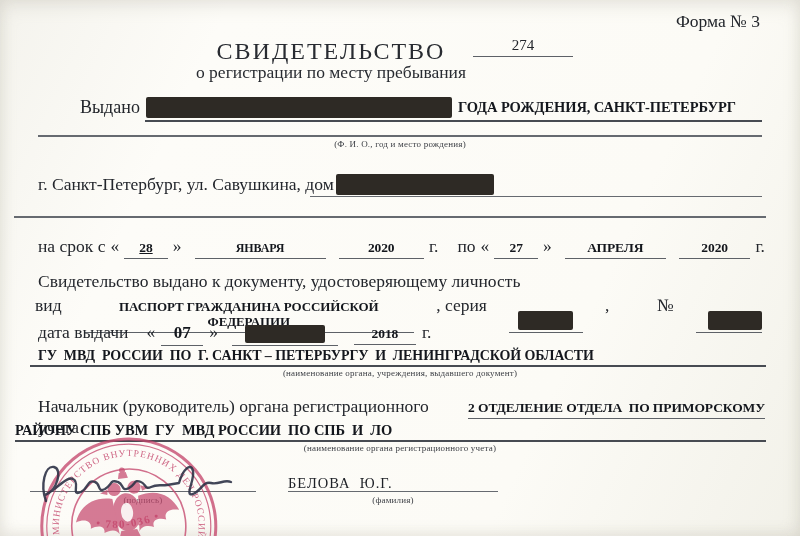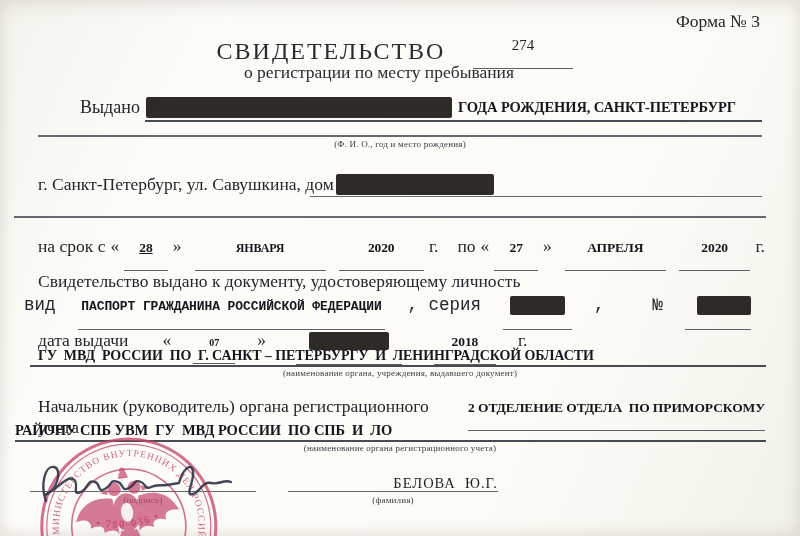--- a/index.html
+++ b/index.html
@@ -9,38 +9,38 @@
     box-shadow:inset 0 6px 18px rgba(150,145,130,.18), inset 0 -4px 14px rgba(150,145,130,.14);
     font-family:"Liberation Serif","DejaVu Serif",serif;
     color:#23262c;
   }
   .abs{position:absolute;}
   .t17{font-size:17.5px;}
   .t18{font-size:18px;}
   .pre{white-space:pre;}
   .cap{font-size:9px;color:#3b3e44;letter-spacing:.2px;text-align:center;}
   .boldfill{font-weight:bold;color:#14171d;letter-spacing:-.1px;}
-  .cell{border-bottom:1.5px solid #5d6167;text-align:center;line-height:1.15;padding-bottom:14px;}
+  .cell{border-bottom:1.5px solid #5d6167;text-align:center;line-height:1.15;padding-bottom:2px;}
   .line{position:absolute;background:#666a70;height:1.4px;}
   .line.thick{background:#474b52;height:2px;}
   .box{background:#2e2a25;border-radius:2px;}
   .flexrow{display:flex;align-items:baseline;}
   .title-main{font-size:24px;letter-spacing:2px;color:#282b31;}
   .title-sub{font-size:17.5px;color:#282b31;}
 </style>
 </head>
 <body>
 
 <div id="page">
 
   <div class="abs t17" style="top:11px;right:40px;">Форма № 3</div>
 
   <div class="abs title-main" style="left:0;width:662px;top:38px;text-align:center;">СВИДЕТЕЛЬСТВО</div>
   <div class="abs cell" style="left:473px;top:37px;width:100px;font-size:15px;">274</div>
-  <div class="abs title-sub" style="left:0;width:662px;top:62px;text-align:center;padding-left:48px;">о регистрации по месту пребывания</div>
+  <div class="abs title-sub" style="left:0;width:662px;top:62px;text-align:center;">о регистрации по месту пребывания</div>
 
   <div class="abs flexrow" style="left:80px;top:97px;align-items:center;gap:6px;">
     <span class="t18">Выдано</span>
     <span class="box" style="width:306px;height:21px;"></span>
     <span class="boldfill pre" style="font-size:14.5px;">ГОДА РОЖДЕНИЯ, САНКТ-ПЕТЕРБУРГ</span>
   </div>
   <div class="line thick" style="left:145px;top:120px;width:617px;"></div>
 
   <div class="line" style="left:38px;top:135px;width:724px;height:1.6px;"></div>
   <div class="abs cap" style="left:40px;top:139px;width:720px;">(Ф. И. О., год и место рождения)</div>
@@ -66,38 +66,38 @@
     <span class="t17">«</span>
     <span class="cell boldfill" style="width:44px;font-size:13.5px;">27</span>
     <span class="t17">»</span>
     <span class="cell boldfill" style="width:102px;font-size:13.5px;margin-left:8px;">АПРЕЛЯ</span>
     <span class="cell boldfill" style="width:72px;font-size:13.5px;margin-left:8px;">2020</span>
     <span class="t17">г.</span>
   </div>
 
   <div class="abs t17" style="left:38px;top:271px;">Свидетельство выдано к документу, удостоверяющему личность</div>
 
-  <div class="abs flexrow" style="left:24px;top:295px;width:727px;gap:22px;font-family:Liberation Mono, monospace;">
+  <div class="abs flexrow" style="left:35px;top:295px;width:727px;gap:22px;">
     <span class="t17">вид</span>
     <span class="cell boldfill" style="width:348px;font-size:13px;">ПАСПОРТ ГРАЖДАНИНА РОССИЙСКОЙ ФЕДЕРАЦИИ</span>
     <span class="t17 pre">, серия</span>
     <span class="cell" style="width:78px;display:flex;justify-content:center;align-self:flex-end;">
         <span class="box" style="width:55px;height:19px;"></span>
       </span>
     <span class="t17">,</span>
     <span class="t17" style="margin-left:26px;">№</span>
     <span class="cell" style="flex:1;display:flex;justify-content:flex-start;align-self:flex-end;">
         <span class="box" style="width:54px;height:19px;margin-left:12px;"></span>
       </span>
   </div>
 
-  <div class="abs flexrow" style="left:38px;top:330px;gap:22px;">
+  <div class="abs flexrow" style="left:38px;top:322px;gap:6px;">
     <span class="t17">дата выдачи</span>
     <span class="t17" style="margin-left:12px;">«</span>
-    <span class="cell boldfill" style="width:42px;font-size:10px;">07</span>
+    <span class="cell boldfill" style="width:42px;font-size:17px;">07</span>
     <span class="t17">»</span>
     <span class="cell" style="width:106px;display:flex;justify-content:center;align-self:flex-end;margin-left:8px;">
         <span class="box" style="width:80px;height:18px;"></span>
       </span>
     <span class="cell boldfill" style="width:62px;font-size:13.5px;margin-left:10px;">2018</span>
     <span class="t17">г.</span>
   </div>
 
   <div class="abs boldfill pre" style="left:38px;top:348px;font-size:14px;">ГУ  МВД  РОССИИ  ПО  Г. САНКТ – ПЕТЕРБУРГУ  И  ЛЕНИНГРАДСКОЙ ОБЛАСТИ</div>
   <div class="line thick" style="left:30px;top:365px;width:736px;"></div>
@@ -107,21 +107,21 @@
     <span class="t17">Начальник (руководитель) органа регистрационного учета</span>
     <span class="cell boldfill pre" style="flex:1;font-size:13.5px;">2 ОТДЕЛЕНИЕ ОТДЕЛА  ПО ПРИМОРСКОМУ</span>
   </div>
   <div class="abs boldfill pre" style="left:15px;top:422px;font-size:14.5px;">РАЙОНУ СПБ УВМ  ГУ  МВД РОССИИ  ПО СПБ  И  ЛО</div>
   <div class="line thick" style="left:15px;top:440px;width:751px;"></div>
   <div class="abs cap" style="left:40px;top:443px;width:720px;">(наименование органа регистрационного учета)</div>
 
   <div class="line" style="left:30px;top:491px;width:226px;"></div>
   <div class="abs cap" style="left:30px;top:495px;width:226px;">(подпись)</div>
 
-  <div class="abs pre" style="left:288px;top:475px;width:210px;text-align:right;font-size:14.5px;letter-spacing:1px;color:#1d2026;">БЕЛОВА  Ю.Г.</div>
+  <div class="abs pre" style="left:288px;top:475px;width:210px;text-align:left;font-size:14.5px;letter-spacing:1px;color:#1d2026;">БЕЛОВА  Ю.Г.</div>
   <div class="line" style="left:288px;top:491px;width:210px;"></div>
   <div class="abs cap" style="left:288px;top:495px;width:210px;">(фамилия)</div>
 
   <svg class="abs" style="left:28px;top:434px;transform:rotate(-7deg);" width="204" height="204" viewBox="0 0 204 204">
     <g stroke="#c5486e" fill="none" opacity="0.78">
       <circle cx="102" cy="92" r="87" stroke-width="3"></circle>
       <circle cx="102" cy="92" r="82" stroke-width="1.2"></circle>
       <circle cx="102" cy="92" r="57" stroke-width="1.6"></circle>
     </g>
     <defs>

